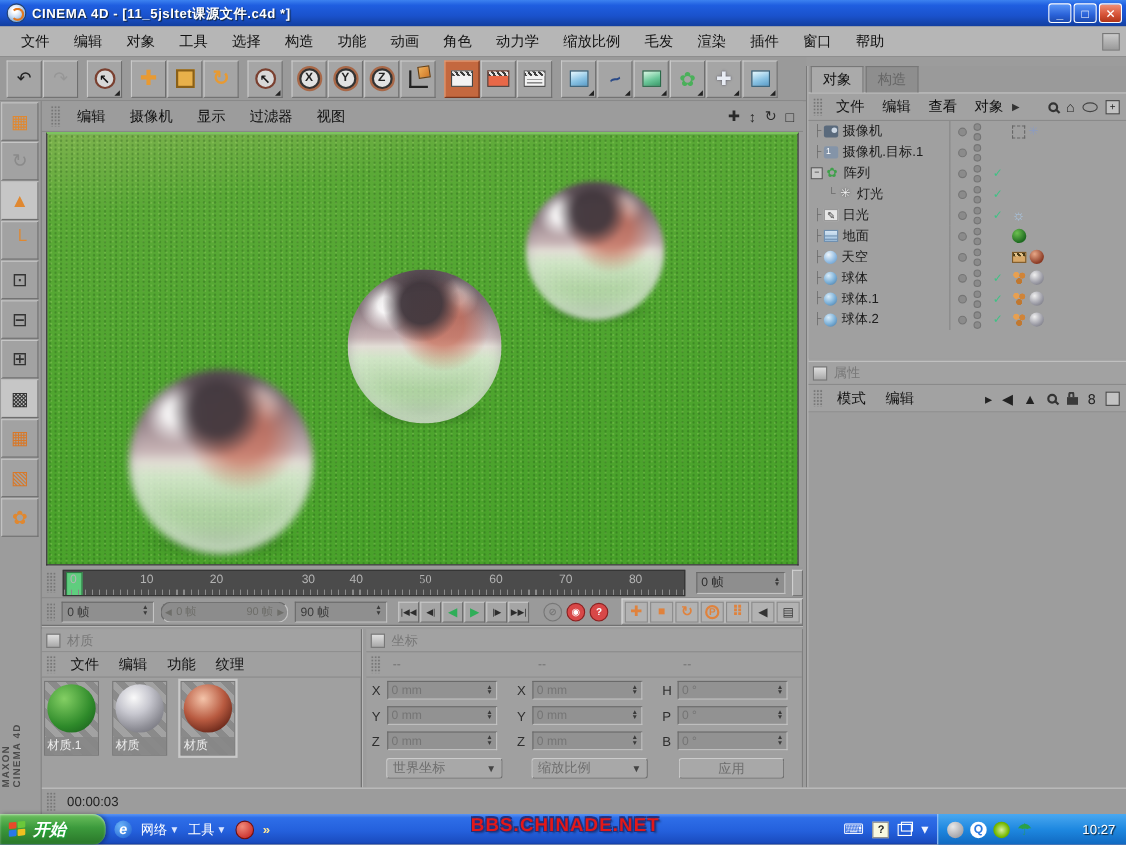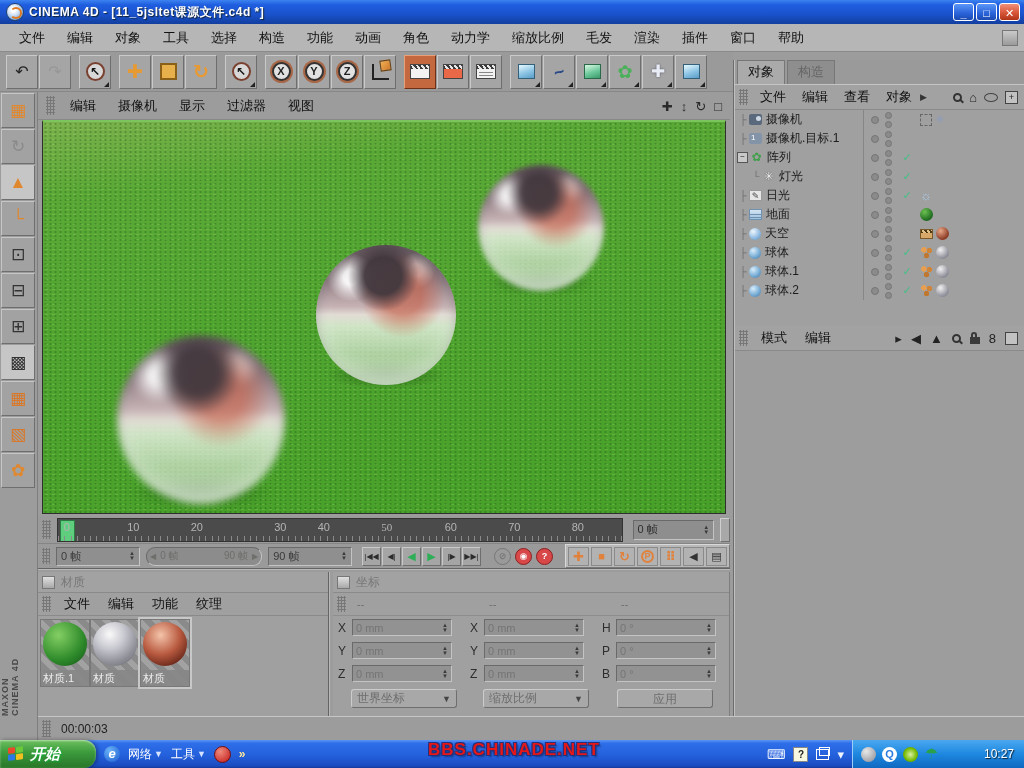--- a/index.html
+++ b/index.html
@@ -153,21 +153,21 @@
 
   
   .panel-title{height:20px;display:flex;align-items:center;color:#787878;font-size:12px;
     border-bottom:1px solid #8a8a8a;background:#a2a2a2;}
   .panel-chip{width:11px;height:11px;margin:0 6px 0 4px;background:linear-gradient(#e0e0e0,#a8a8a8);
     border:1px solid #777;}
   .panel-menu{height:22px;display:flex;align-items:center;background:#a0a0a0;border-bottom:1px solid #8a8a8a;}
   .panel-menu .menu-item{padding:0 9px;font-size:13px;}
 
   .materials{left:38px;top:572px;width:292px;height:144px;background:#a0a0a0;border-right:2px groove #b8b8b8;box-sizing:border-box;}
-  .swatches{display:flex;padding:3px 2px;gap:0;}
+  .swatches{display:flex;padding:3px 2px;gap:12px;}
   .swatch{width:50px;height:68px;position:relative;
     background:repeating-linear-gradient(45deg,#8a8a8a 0 6px,#a2a2a2 6px 12px);
     border:1px solid #787878;box-sizing:border-box;}
   .swatch.selected{outline:2px solid #c8c8c8;}
   .swatch .ball{position:absolute;left:2px;top:2px;width:44px;height:44px;border-radius:50%;}
   .ball.green{background:radial-gradient(circle at 35% 30%,#84cf64,#2e8a2a 60%,#14521a);}
   .ball.silver{background:radial-gradient(circle at 38% 28%,#fafafa,#c8c8d0 35%,#8e8e96 68%,#60606a);}
   .ball.copper{background:radial-gradient(circle at 40% 30%,#f4c4aa,#b85a40 48%,#5e2014 85%);}
   .swatch .mlabel{position:absolute;left:0;right:0;bottom:0;height:16px;line-height:16px;
     background:rgba(134,134,134,.9);color:#ececec;font-size:11px;padding-left:2px;
@@ -899,20 +899,24 @@
               <i></i>
             </span>
             <span class="ocheck">✓</span>
             <span class="otags">
               <span class="tg-phong"></span>
               <span class="tg-ball silver"></span>
             </span>
           </span>
         </div>
       </div>
+    <div class="panel-title attr-title">
+      <span class="panel-chip"></span>
+      <span>属性</span>
+    </div>
     <div class="attr-bar">
       <span class="grip"></span>
       <span id="attr-menu" style="display:flex;">
           <span class="menu-item">模式</span>
           <span class="menu-item">编辑</span>
         </span>
       <span class="attr-icons" id="attr-icons">
           <span class="ic">▸</span>
           <span class="ic">◀</span>
           <span class="ic">▲</span>

